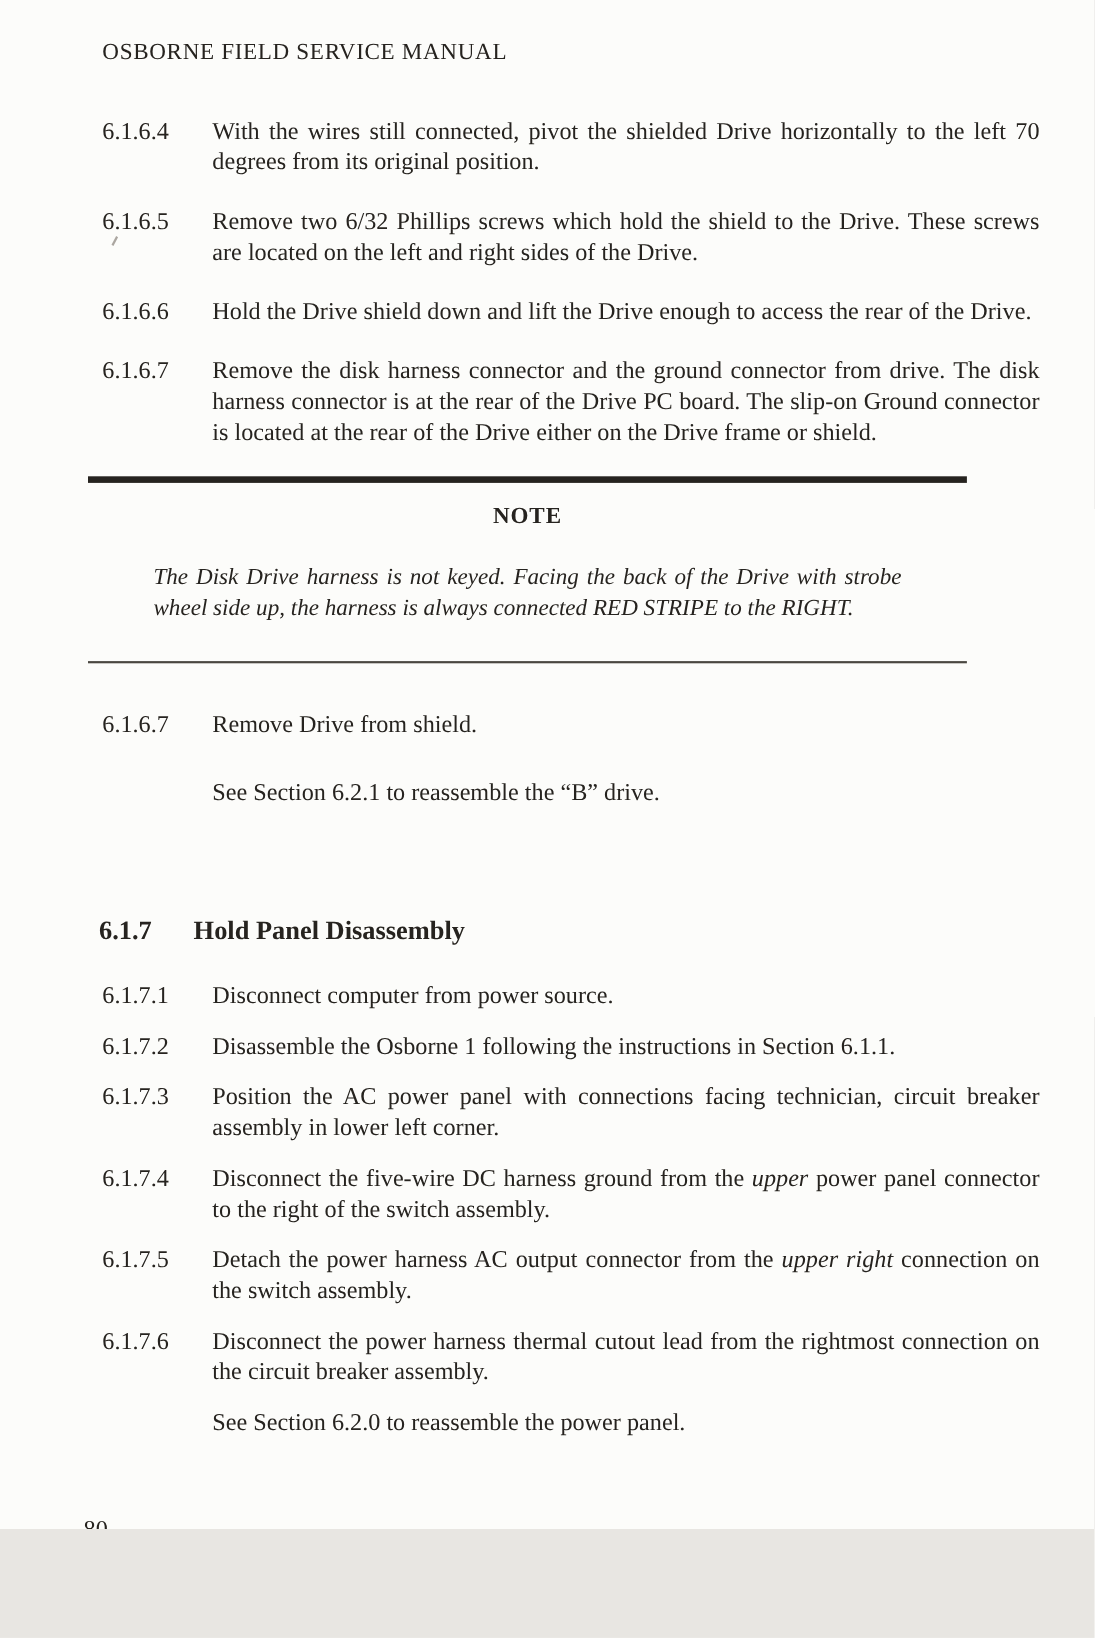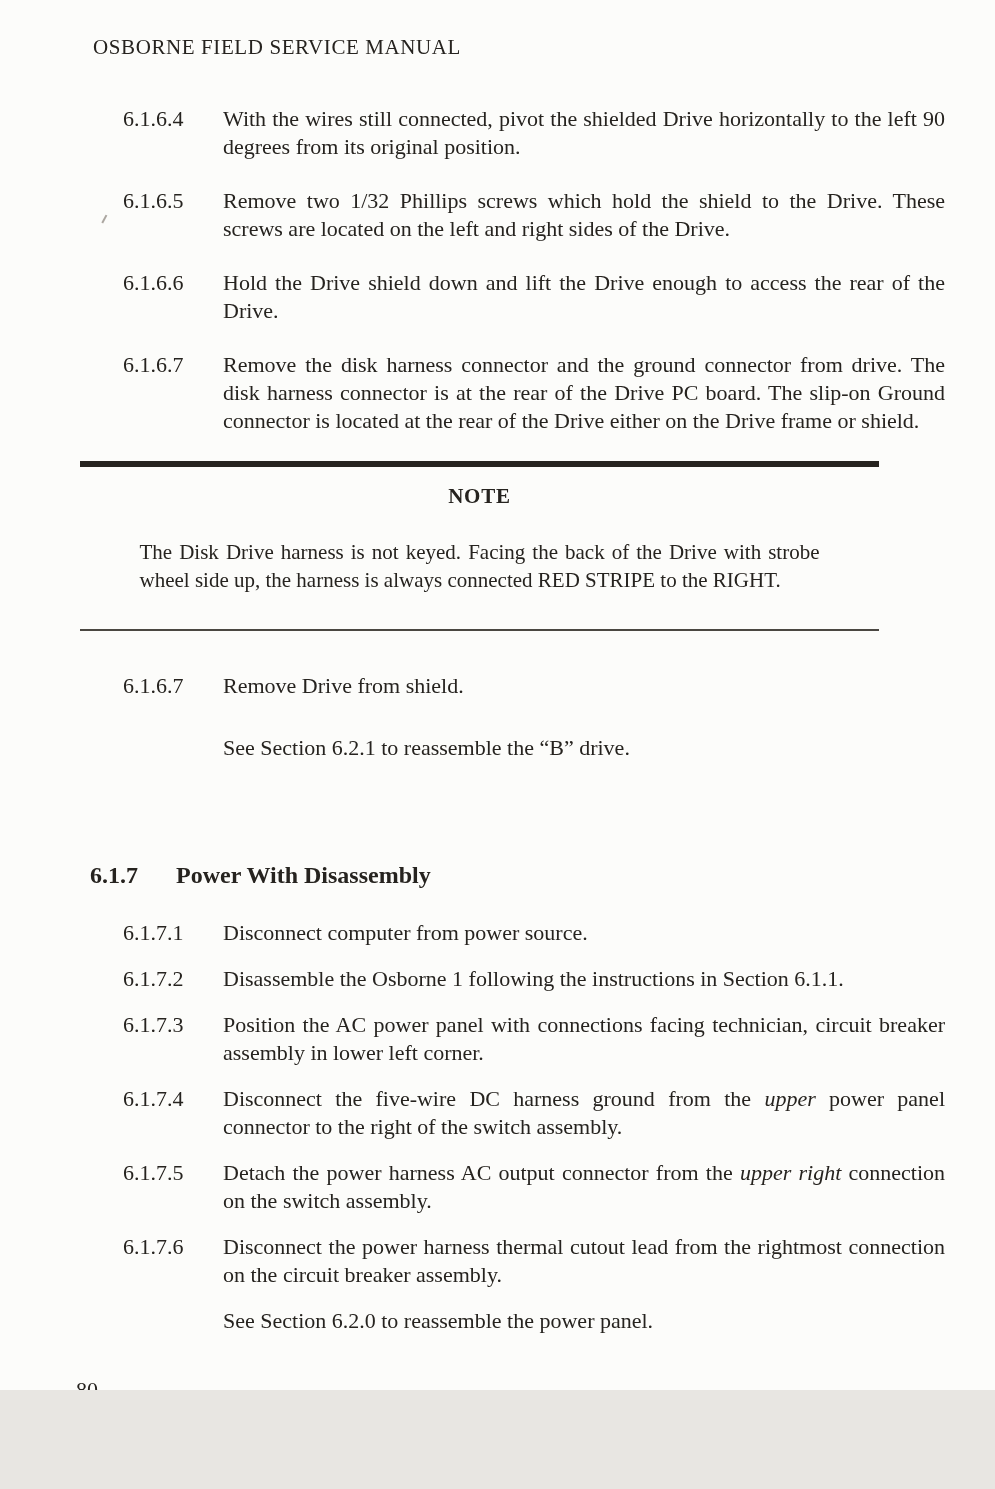--- a/index.html
+++ b/index.html
@@ -15,21 +15,21 @@
     padding:33px 50px 0 93px;
     overflow:hidden;
   }
   .running-head{
     font-size:21px;
     letter-spacing:0.6px;
     margin:0 0 44px 0;
     white-space:nowrap;
   }
   .content{width:852px;}
-  .item{display:flex;margin-left:30px;}
+  .item{display:flex;}
   .item .num{flex:0 0 100px;}
   .item .txt{flex:1 1 auto;text-align:justify;}
   .list-a .item{margin-bottom:26px;}
   .list-b .item{margin-bottom:34px;}
   .list-c .item{margin-bottom:18px;}
   .note{
     margin:15px 0 41px -13px;
     width:799px;
     border-top:6px solid var(--rule-heavy,#26231f);
     border-bottom:2px solid var(--rule-light,#4a4741);
@@ -39,20 +39,21 @@
   .note-title{
     text-align:center;
     font-weight:bold;
     letter-spacing:0.8px;
     margin-bottom:28px;
     font-size:21px;
   }
   .note-body{
     width:680px;
     margin:0 auto;
+    font-style:italic;
     font-size:21px;
     text-align:justify;
   }
   .sec-heading{
     display:flex;
     font-size:24px;
     line-height:32px;
     font-weight:bold;
     margin:97px 0 28px -3px;
   }
@@ -79,26 +80,26 @@
 
   <div class="running-head">OSBORNE FIELD SERVICE MANUAL</div>
 
   <span class="speck"></span>
 
   <div class="content">
 
     <section class="list-a" id="list-drive">
   <div class="item">
     <span class="num">6.1.6.4</span>
-    <span class="txt">With the wires still connected, pivot the shielded Drive horizontally to the left 90 degrees from its original position.</span>
+    <span class="txt">With the wires still connected, pivot the shielded Drive horizontally to the left 70 degrees from its original position.</span>
   </div>
 
   <div class="item">
     <span class="num">6.1.6.5</span>
-    <span class="txt">Remove two 1/32 Phillips screws which hold the shield to the Drive. These screws are located on the left and right sides of the Drive.</span>
+    <span class="txt">Remove two 6/32 Phillips screws which hold the shield to the Drive. These screws are located on the left and right sides of the Drive.</span>
   </div>
 
   <div class="item">
     <span class="num">6.1.6.6</span>
     <span class="txt">Hold the Drive shield down and lift the Drive enough to access the rear of the Drive.</span>
   </div>
 
   <div class="item">
     <span class="num">6.1.6.7</span>
     <span class="txt">Remove the disk harness connector and the ground connector from drive. The disk harness connector is at the rear of the Drive PC board. The slip-on Ground connector is located at the rear of the Drive either on the Drive frame or shield.</span>
@@ -117,21 +118,21 @@
   </div>
 
   <div class="item">
     <span class="num"></span>
     <span class="txt">See Section 6.2.1 to reassemble the “B” drive.</span>
   </div>
 </section>
 
     <h2 class="sec-heading">
       <span class="sec-num">6.1.7</span>
-      <span class="sec-title">Power With Disassembly</span>
+      <span class="sec-title">Hold Panel Disassembly</span>
     </h2>
 
     <section class="list-c" id="list-power">
   <div class="item">
     <span class="num">6.1.7.1</span>
     <span class="txt">Disconnect computer from power source.</span>
   </div>
 
   <div class="item">
     <span class="num">6.1.7.2</span>

